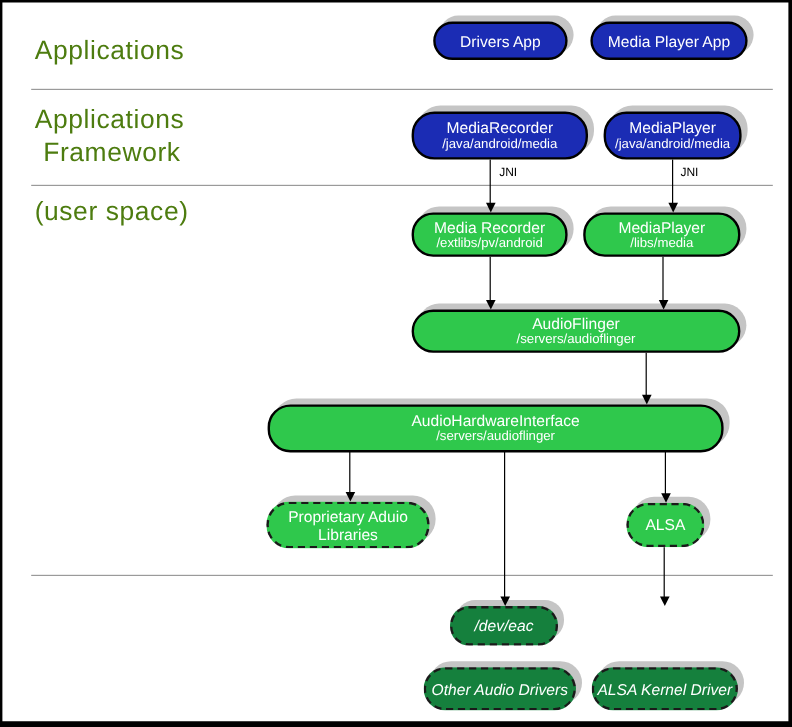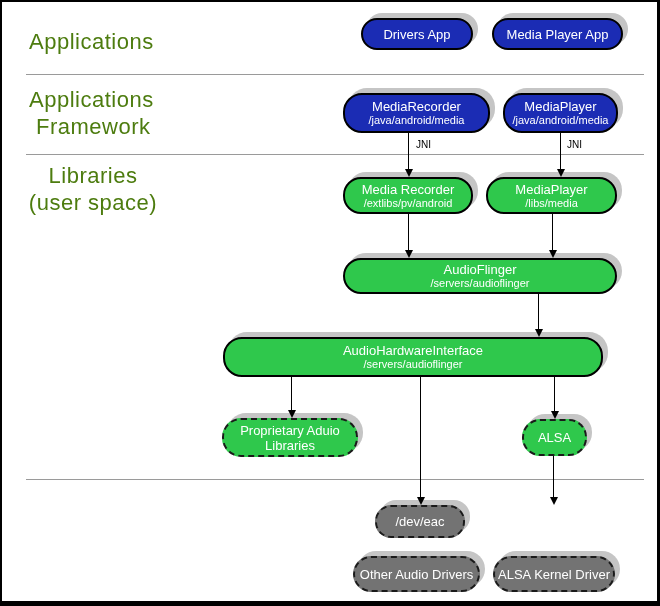--- a/index.html
+++ b/index.html
@@ -30,21 +30,21 @@
 
   .node {
     position:absolute; box-sizing:border-box;
     display:flex; flex-direction:column; align-items:center; justify-content:center;
     text-align:center; color:#fff;
     border:2px solid #000;
     box-shadow:5px -5px 0 0 #c5c5c5;
   }
   .blue  { background:#1b2cb4; }
   .green { background:#2fc84c; }
-  .red   { background:#737373; }
+  .red   { background:#15803d;font-style:italic; }
   .dashed { border:2px dashed #1a1a1a; }
   .title    { font-size:13px; line-height:15px; }
   .subtitle { font-size:11px; line-height:13px; }
 
   
   #n-recorder-app     { left:359px; top:16px;  width:112px; height:32px; border-radius:16px; }
   #n-media-player-app { left:490px; top:16px;  width:131px; height:32px; border-radius:16px; }
   #n-media-recorder-fw{ left:341px; top:91px;  width:147px; height:40px; border-radius:19px; }
   #n-media-player-fw  { left:501px; top:91px;  width:115px; height:40px; border-radius:19px; }
   #n-media-recorder-lib{ left:341px; top:175px; width:130px; height:37px; border-radius:18px; }
@@ -86,21 +86,20 @@
   <div class="divider" id="divider-1"></div>
   <div class="divider" id="divider-2"></div>
   <div class="divider" id="divider-3"></div>
 
   <div class="section-label" id="label-applications">Applications</div>
   <div class="section-label" id="label-framework">
     <span class="l1">Applications</span>
     <span class="l2">Framework</span>
   </div>
   <div class="section-label" id="label-libraries">
-    <span>Libraries</span>
     <span>(user space)</span>
   </div>
 
   <div class="node blue" id="n-recorder-app">
     <span class="title">Drivers App</span>
   </div>
   <div class="node blue" id="n-media-player-app">
     <span class="title">Media Player App</span>
   </div>
 

